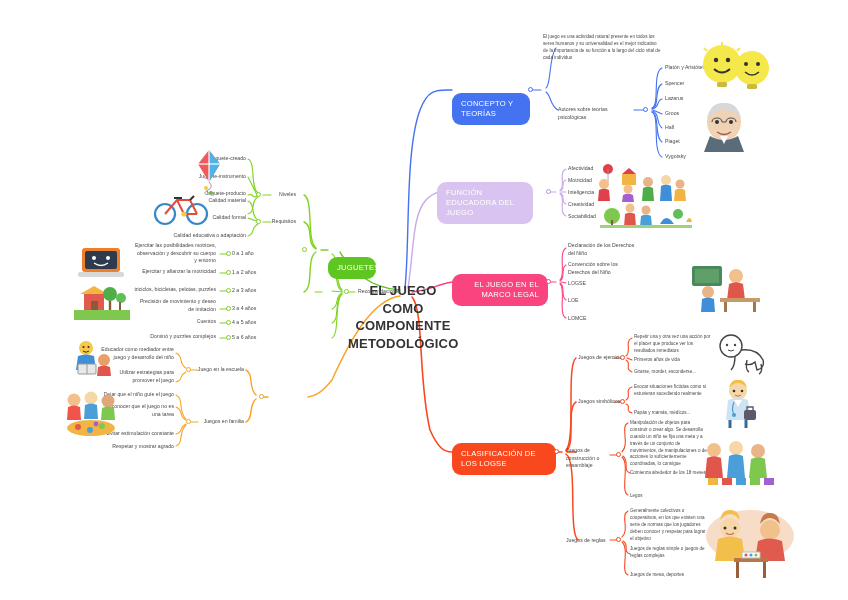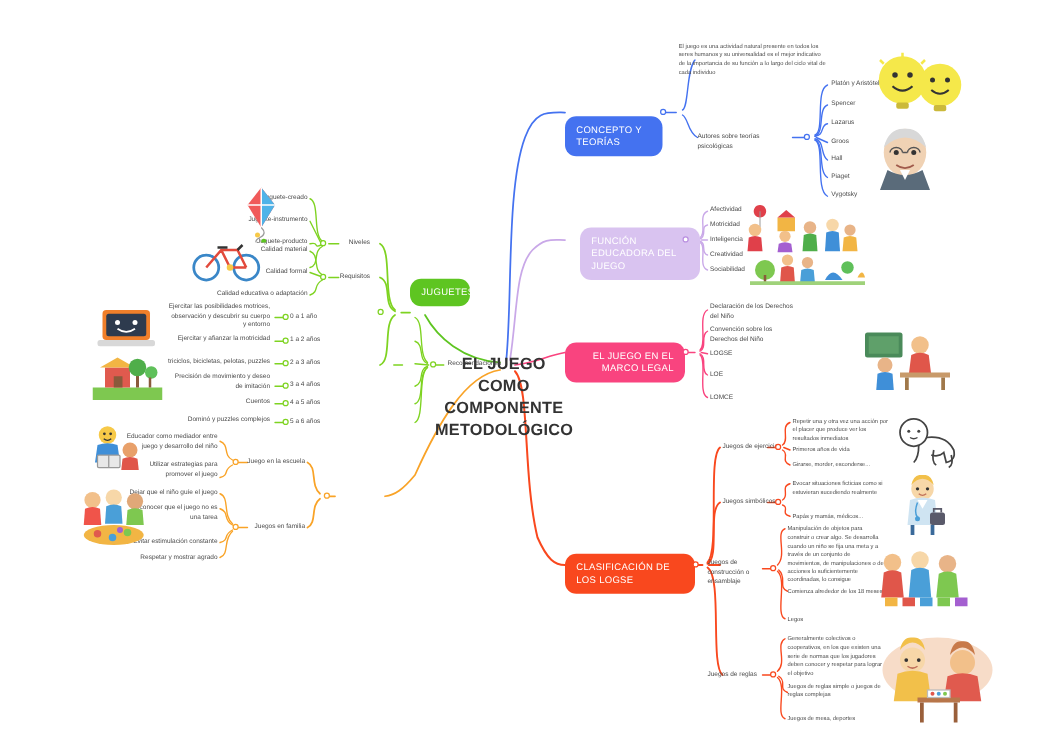--- a/index.html
+++ b/index.html
@@ -181,21 +181,21 @@
 <div class="dot blue" style="left:643px;top:107px;"></div>
 
 <div class="node lbl" style="left:665px;top:64px;"><span>Platón y Aristóteles</span></div>
 <div class="node lbl" style="left:665px;top:80px;"><span>Spencer</span></div>
 <div class="node lbl" style="left:665px;top:95px;"><span>Lazarus</span></div>
 <div class="node lbl" style="left:665px;top:110px;"><span>Groos</span></div>
 <div class="node lbl" style="left:665px;top:124px;"><span>Hall</span></div>
 <div class="node lbl" style="left:665px;top:138px;"><span>Piaget</span></div>
 <div class="node lbl" style="left:665px;top:153px;"><span>Vygotsky</span></div>
 
-<div class="node pill purple" style="left:464px;top:182px;width:96px;">
+<div class="node pill purple" style="left:437px;top:182px;width:96px;">
   <span>FUNCIÓN EDUCADORA DEL JUEGO</span>
 </div>
 <div class="dot purple" style="left:546px;top:189px;"></div>
 <div class="node lbl" style="left:568px;top:165px;"><span>Afectividad</span></div>
 <div class="node lbl" style="left:568px;top:177px;"><span>Motricidad</span></div>
 <div class="node lbl" style="left:568px;top:189px;"><span>Inteligencia</span></div>
 <div class="node lbl" style="left:568px;top:201px;"><span>Creatividad</span></div>
 <div class="node lbl" style="left:568px;top:213px;"><span>Sociabilidad</span></div>
 
 <div class="node pill pink" style="left:452px;top:274px;width:96px;text-align:right;">
@@ -229,21 +229,21 @@
 <div class="node para" style="left:630px;top:420px;width:78px;"><span>Manipulación de objetos para construir o crear algo. Se desarrolla cuando un niño se fija una meta y a través de un conjunto de movimientos, de manipulaciones o de acciones lo suficientemente coordinadas, lo consigue</span></div>
 <div class="node para" style="left:630px;top:470px;width:78px;"><span>Comienza alrededor de los 18 meses</span></div>
 <div class="node para" style="left:630px;top:493px;width:78px;"><span>Legos</span></div>
 
 <div class="node lbl" style="left:566px;top:537px;"><span>Juegos de reglas</span></div>
 <div class="dot orangered" style="left:616px;top:537px;"></div>
 <div class="node para" style="left:630px;top:508px;width:78px;"><span>Generalmente colectivos o cooperativos, en los que existen una serie de normas que los jugadores deben conocer y respetar para lograr el objetivo</span></div>
 <div class="node para" style="left:630px;top:546px;width:78px;"><span>Juegos de reglas simple o juegos de reglas complejas</span></div>
 <div class="node para" style="left:630px;top:572px;width:78px;"><span>Juegos de mesa, deportes</span></div>
 
-<div class="node pill green" style="left:328px;top:223px;width:48px;text-align:center;">
+<div class="node pill green" style="left:328px;top:257px;width:48px;text-align:center;">
   <span>JUGUETES</span>
 </div>
 <div class="dot green" style="left:302px;top:247px;"></div>
 
 <div class="node lbl r" style="left:248px;top:191px;width:48px;"><span>Niveles</span></div>
 <div class="dot green" style="left:256px;top:192px;"></div>
 <div class="node lbl r" style="left:170px;top:155px;width:76px;"><span>Juguete-creado</span></div>
 <div class="node lbl r" style="left:160px;top:173px;width:86px;"><span>Juguete-instrumento</span></div>
 <div class="node lbl r" style="left:168px;top:190px;width:78px;"><span>Juguete-producto</span></div>
 

